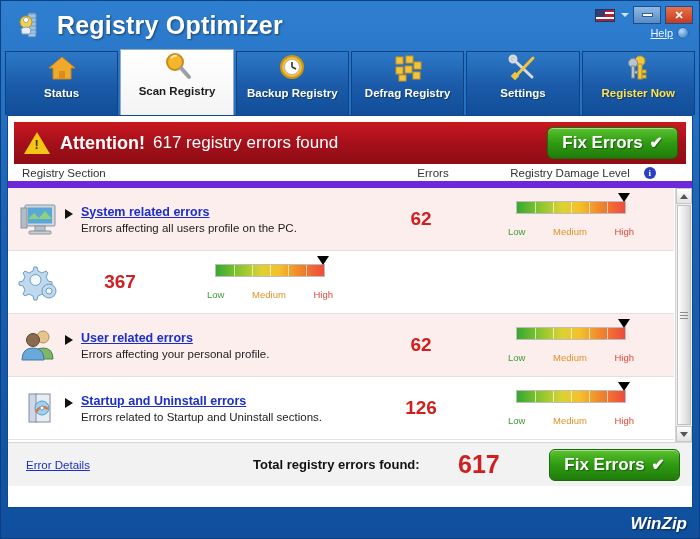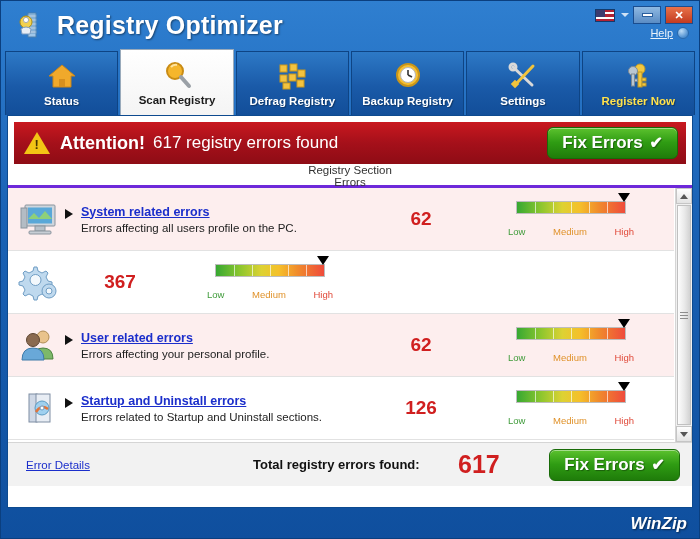--- a/index.html
+++ b/index.html
@@ -69,21 +69,21 @@
 
   
   .tabs {
     display: flex; height: 66px; padding: 0 4px; align-items: flex-end;
   }
   .tab {
     flex: 1; height: 64px; margin-right: 2px;
     background: linear-gradient(180deg, #2d79c6 0%, #1a5aa8 55%, #124e99 100%);
     border: 1px solid #0e4484; border-bottom: none;
     display: flex; flex-direction: column; align-items: center;
-    justify-content: center; cursor: pointer;
+    justify-content: flex-start; cursor: pointer;
     position: relative;
   }
   .tab:last-child { margin-right: 0; }
   .tab.active {
     background: linear-gradient(180deg, #ffffff 0%, #f4f4f4 100%);
     height: 66px; border-color: #9ab;
   }
   .tab-ico { height: 32px; display:flex; align-items:center; justify-content:center; }
   .tab-lbl {
     font-size: 11.5px; font-weight: bold; color: #ffffff; margin-top: 3px;
@@ -121,22 +121,21 @@
     color: #fff; font-size: 17px; font-weight: bold;
     padding: 5px 14px; cursor: pointer;
     text-shadow: 1px 1px 1px rgba(0,0,0,.35);
     box-shadow: inset 0 1px 0 rgba(255,255,255,.45);
   }
   .fix-check { margin-left: 7px; font-size: 16px; }
 
   .col-head {
     display: flex; align-items: center; height: 24px;
     padding: 0 14px; font-size: 11.5px; color: #333;
-    border-bottom: 3px solid #6d28d9;
-    flex-direction: column;
+    border-bottom: 7px solid #6d28d9;
   }
   .ch-section { flex: 1; }
   .ch-errors  { width: 110px; text-align: center; }
   .ch-damage  { width: 190px; text-align: center; display:flex; align-items:center; justify-content:center; gap:14px;}
   .info-ico {
     width: 12px; height: 12px; border-radius: 50%;
     background: #2a3fc4; color: #fff; font-size: 9px; font-weight: bold;
     display: inline-flex; align-items: center; justify-content: center;
     font-family: "Liberation Serif", serif;
   }
@@ -295,45 +294,45 @@
           <circle cx="13" cy="11" r="8" fill="#f5b62c" stroke="#c98c15" stroke-width="2"></circle>
           <path d="M9 7 a6 6 0 0 1 6 -2" stroke="#fde3a0" stroke-width="2" fill="none"></path>
           <line x1="19" y1="17" x2="27" y2="26" stroke="#9aa0a6" stroke-width="4" stroke-linecap="round"></line>
         </svg>
       </div>
       <div class="tab-lbl">Scan Registry</div>
     </div>
 
     <div class="tab">
       <div class="tab-ico">
+        <svg width="30" height="30" viewBox="0 0 30 30">
+          <circle cx="15" cy="14" r="11" fill="#f5bf33" stroke="#c8951a" stroke-width="2"></circle>
+          <circle cx="15" cy="14" r="7.5" fill="#fff" stroke="#b8b8b8"></circle>
+          <line x1="15" y1="14" x2="15" y2="9" stroke="#333" stroke-width="1.6"></line>
+          <line x1="15" y1="14" x2="19" y2="16" stroke="#333" stroke-width="1.6"></line>
+        </svg>
+      </div>
+      <div class="tab-lbl">Backup Registry</div>
+    </div>
+
+    <div class="tab">
+      <div class="tab-ico">
         <svg width="30" height="28" viewBox="0 0 30 28">
           <g fill="#f3c33f" stroke="#c9971c">
             <rect x="3" y="3" width="7" height="7"></rect>
               <rect x="13" y="2" width="7" height="7"></rect>
             <rect x="21" y="8" width="7" height="7"></rect>
               <rect x="3" y="13" width="7" height="7"></rect>
             <rect x="12" y="12" width="7" height="7"></rect>
               <rect x="20" y="18" width="7" height="7"></rect>
             <rect x="6" y="21" width="7" height="6"></rect>
           </g>
         </svg>
       </div>
       <div class="tab-lbl">Defrag Registry</div>
-    </div>
-
-    <div class="tab">
-      <div class="tab-ico">
-        <svg width="30" height="30" viewBox="0 0 30 30">
-          <circle cx="15" cy="14" r="11" fill="#f5bf33" stroke="#c8951a" stroke-width="2"></circle>
-          <circle cx="15" cy="14" r="7.5" fill="#fff" stroke="#b8b8b8"></circle>
-          <line x1="15" y1="14" x2="15" y2="9" stroke="#333" stroke-width="1.6"></line>
-          <line x1="15" y1="14" x2="19" y2="16" stroke="#333" stroke-width="1.6"></line>
-        </svg>
-      </div>
-      <div class="tab-lbl">Backup Registry</div>
     </div>
 
     <div class="tab">
       <div class="tab-ico">
         <svg width="30" height="28" viewBox="0 0 30 28">
           <line x1="5" y1="5" x2="24" y2="23" stroke="#d9d9d9" stroke-width="3" stroke-linecap="round"></line>
           <circle cx="5" cy="5" r="3" fill="none" stroke="#d9d9d9" stroke-width="3"></circle>
           <line x1="25" y1="4" x2="7" y2="23" stroke="#f2c43c" stroke-width="3" stroke-linecap="round"></line>
           <rect x="4" y="19" width="6" height="6" fill="#f2c43c" transform="rotate(-45 7 22)"></rect>
         </svg>

